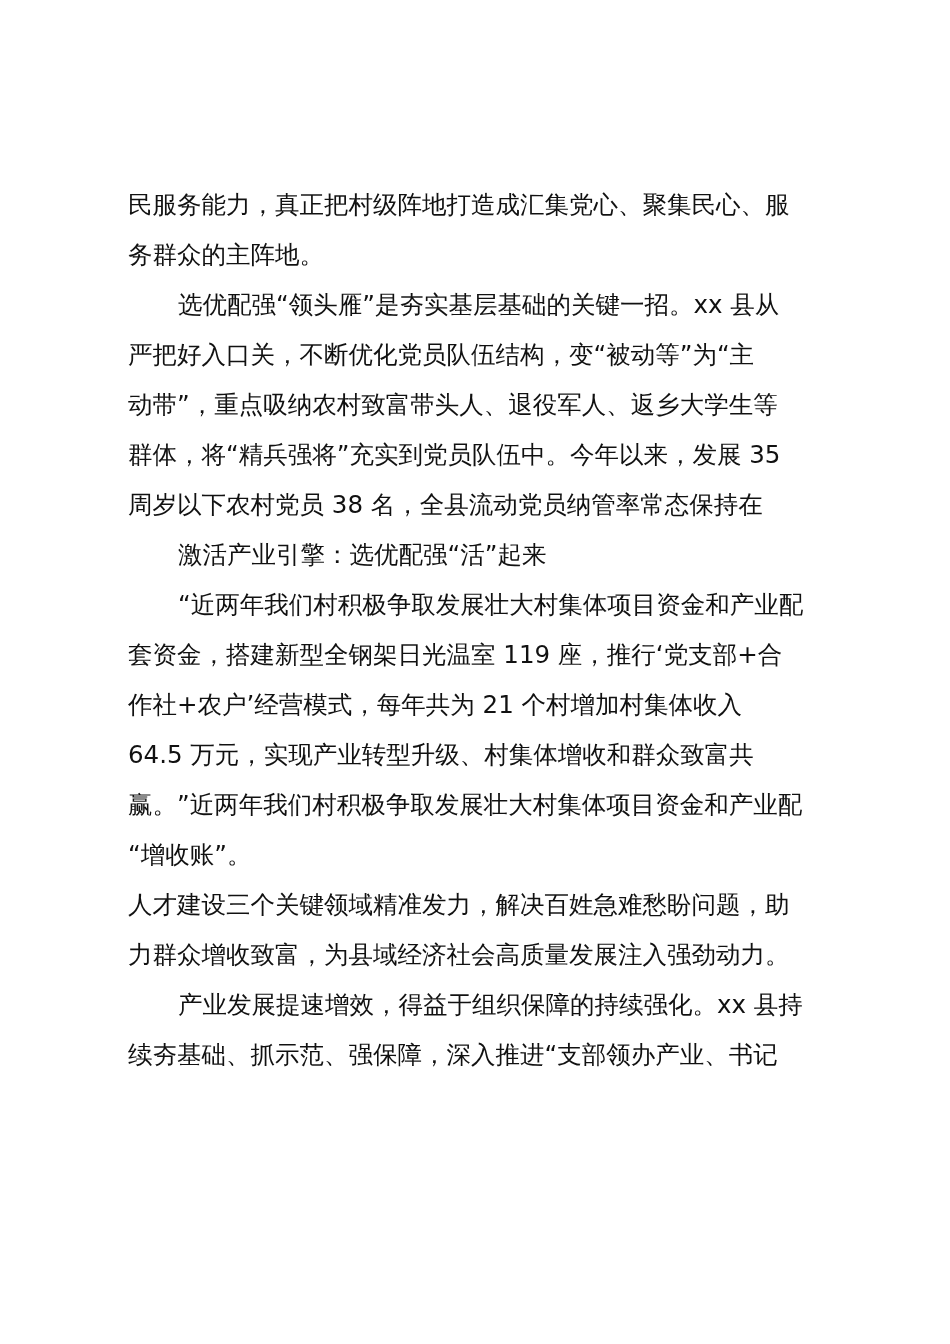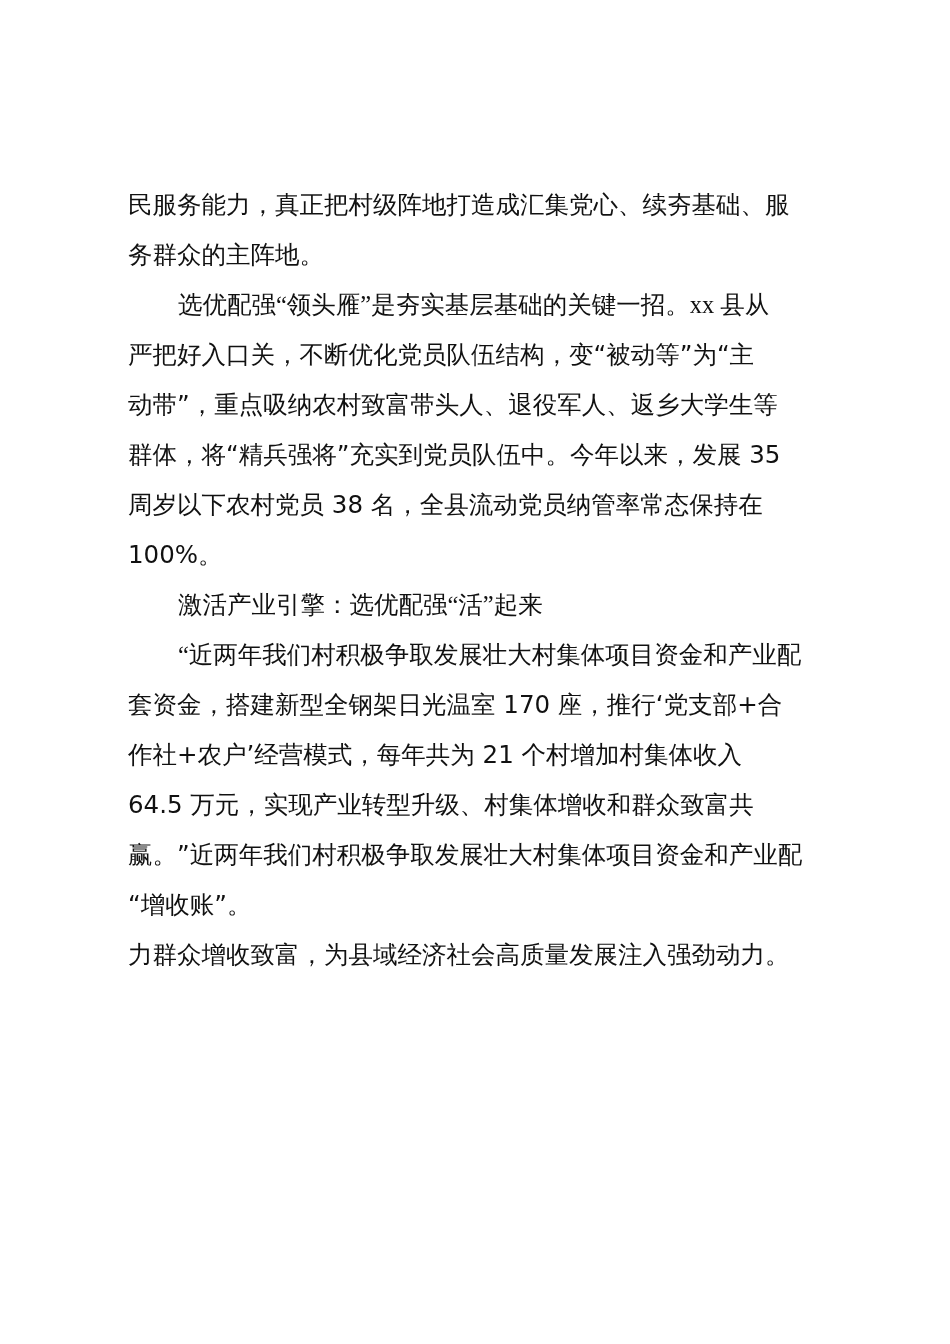--- a/index.html
+++ b/index.html
@@ -23,53 +23,56 @@
     }
     .line {
       height: 50px;
       line-height: 36px;
       font-size: 24.5px;
       white-space: nowrap;
       letter-spacing: 0px;
     }
     .indent {
       padding-left: 50px;
-      font-family: Liberation Serif, serif;
     }
   </style>
 </head>
 <body>
 
 <div class="page">
 
   <div>
-    <div class="line">民服务能力，真正把村级阵地打造成汇集党心、续夯基础、服</div>
+    <div class="line">民服务能力，真正把村级阵地打造成汇集党心、聚集民心、服</div>
     <div class="line">务群众的主阵地。</div>
   </div>
 
   <div>
     <div class="line indent">选优配强“领头雁”是夯实基层基础的关键一招。xx 县从</div>
     <div class="line">严把好入口关，不断优化党员队伍结构，变“被动等”为“主</div>
     <div class="line">动带”，重点吸纳农村致富带头人、退役军人、返乡大学生等</div>
     <div class="line">群体，将“精兵强将”充实到党员队伍中。今年以来，发展 35</div>
     <div class="line">周岁以下农村党员 38 名，全县流动党员纳管率常态保持在</div>
-    <div class="line">100%。</div>
   </div>
 
   <div>
     <div class="line indent">激活产业引擎：选优配强“活”起来</div>
   </div>
 
   <div>
     <div class="line indent">“近两年我们村积极争取发展壮大村集体项目资金和产业配</div>
-    <div class="line">套资金，搭建新型全钢架日光温室 170 座，推行‘党支部+合</div>
+    <div class="line">套资金，搭建新型全钢架日光温室 119 座，推行‘党支部+合</div>
     <div class="line">作社+农户’经营模式，每年共为 21 个村增加村集体收入</div>
     <div class="line">64.5 万元，实现产业转型升级、村集体增收和群众致富共</div>
     <div class="line">赢。”近两年我们村积极争取发展壮大村集体项目资金和产业配</div>
     <div class="line">“增收账”。</div>
   </div>
 
   <div>
+    <div class="line">人才建设三个关键领域精准发力，解决百姓急难愁盼问题，助</div>
     <div class="line">力群众增收致富，为县域经济社会高质量发展注入强劲动力。</div>
   </div>
 
+  <div>
+    <div class="line indent">产业发展提速增效，得益于组织保障的持续强化。xx 县持</div>
+    <div class="line">续夯基础、抓示范、强保障，深入推进“支部领办产业、书记</div>
+  </div>
 
 </div>
 
 </body></html>

